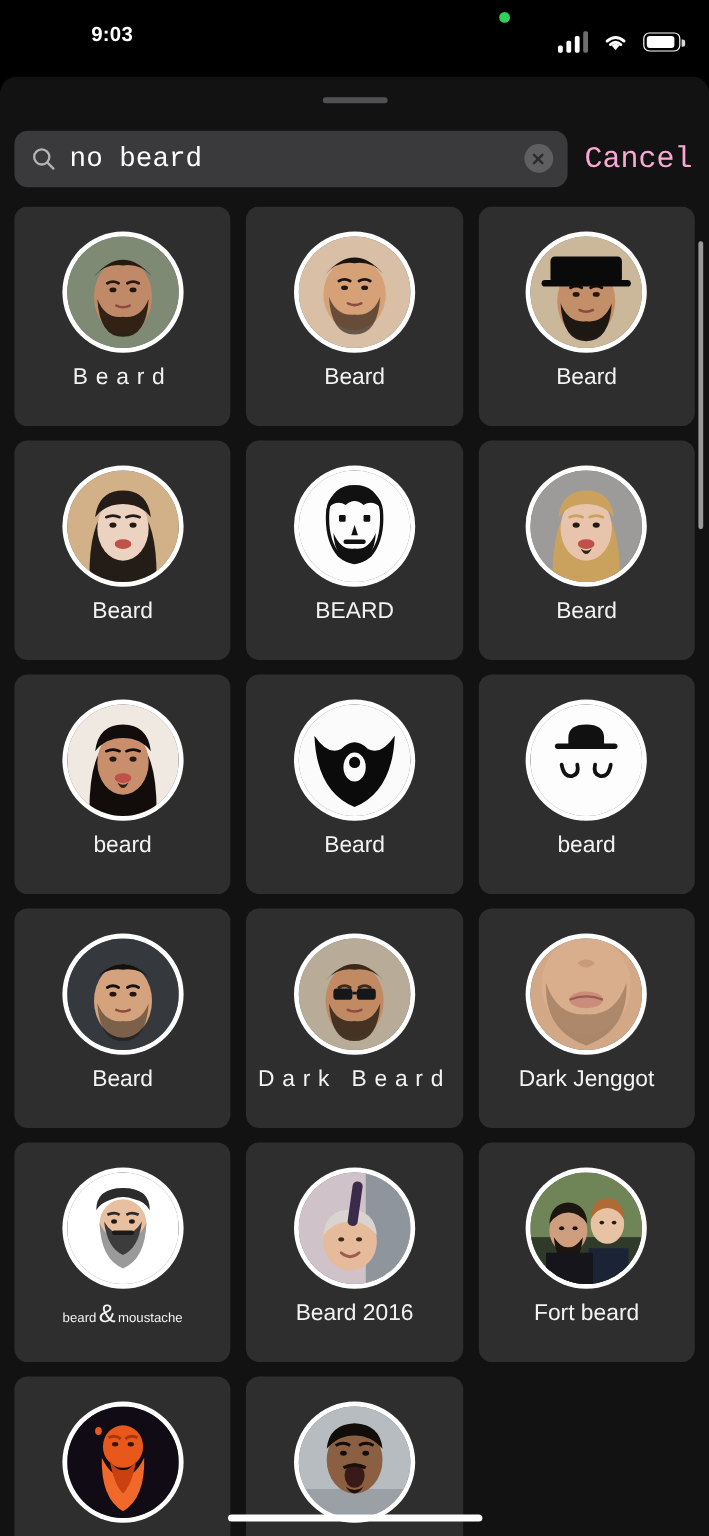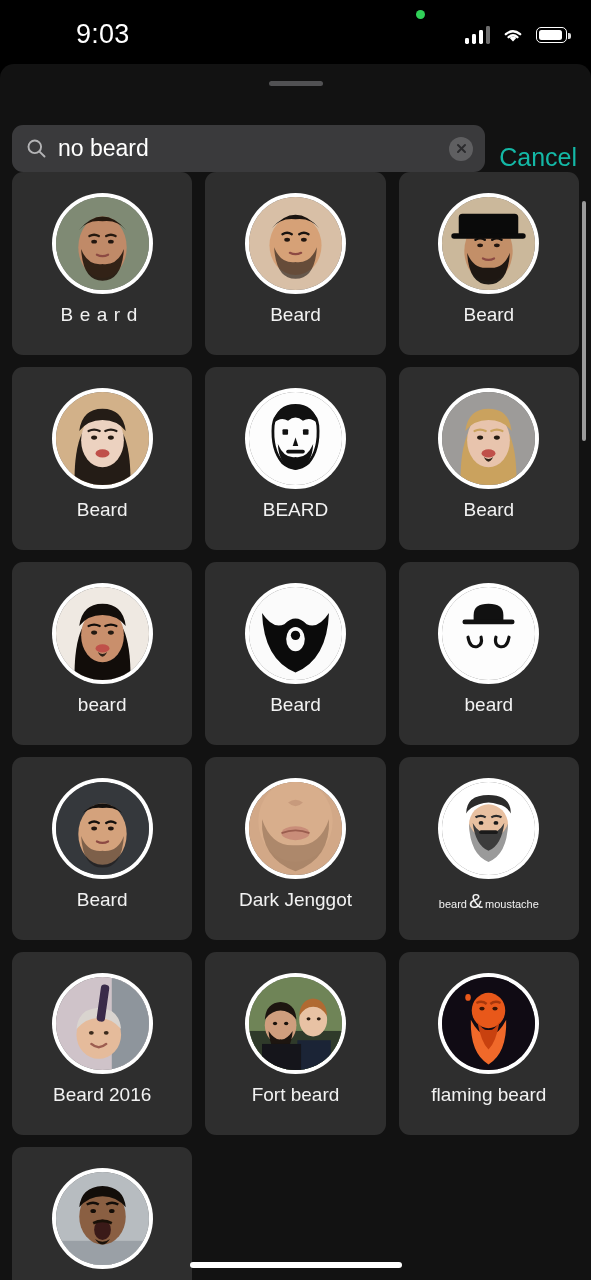--- a/index.html
+++ b/index.html
@@ -26,22 +26,22 @@
     position: absolute;
     top: 0; left: 0;
     width: 591px;
     height: 62px;
     z-index: 30;
   }
   #status-time {
     position: absolute;
     left: 76px;
     top: 19px;
-    font-size: 27px;
-    font-weight: normal;
+    font-size: 17px;
+    font-weight: bold;
     color: #ffffff;
     letter-spacing: 0.2px;
   }
   #rec-dot {
     position: absolute;
     left: 416px;
     top: 10px;
     width: 9px; height: 9px;
     border-radius: 50%;
     background: #30d158;
@@ -113,26 +113,27 @@
     top: 17px; left: 50%;
     transform: translateX(-50%);
     width: 54px; height: 5px;
     border-radius: 3px;
     background: #515153;
   }
 
   
   #search-row {
     position: absolute;
-    top: 52px; left: 0;
+    top: 40px; left: 0;
     width: 591px;
     height: 56px;
     display: flex;
-    align-items: flex-end;
+    align-items: center;
     padding: 0 10px 0 12px;
+    font-family: Liberation Mono, monospace;
   }
   #search-field {
     position: relative;
     flex: 1;
     height: 47px;
     background: #3a3a3c;
     border-radius: 11px;
     display: flex;
     align-items: center;
     padding: 0 12px 0 14px;
@@ -156,21 +157,21 @@
     justify-content: center;
     flex: 0 0 auto;
     border: none;
     padding: 0;
     cursor: pointer;
   }
   #cancel-button {
     margin-left: 14px;
     margin-right: 4px;
     font-size: 25px;
-    color: #14b8a6;
+    color: #f9a8d4;
     background: none;
     border: none;
     padding: 0;
     cursor: pointer;
     font-family: inherit;
     white-space: nowrap;
   }
 
   
   #results-grid {
@@ -483,20 +484,43 @@
     <path d="M44 64 Q50 67 56 64" stroke="#8d4a43" stroke-width="2.4" fill="none" stroke-linecap="round"></path>
 
   </svg>
             </div>
           </div>
           <div class="card-label">Beard</div>
         </div>
         <div class="card">
           <div class="avatar-ring">
             <div class="avatar">
+  <svg viewBox="0 0 100 100" preserveAspectRatio="xMidYMid slice">
+    <rect width="100" height="100" fill="#b8ab97"></rect>
+
+    <ellipse cx="50" cy="56" rx="26" ry="33" fill="#c18a63"></ellipse>
+    <path d="M24 38 Q50 8 76 38 Q66 26 50 28 Q34 26 24 38 Z" fill="#3b2a1c"></path>
+
+    <path d="M27 58 Q29 92 50 92 Q71 92 73 58 Q66 76 50 74 Q34 76 27 58 Z" fill="#3b2a1c" opacity="0.92"></path>
+    <ellipse cx="41" cy="50" rx="3.1" ry="2.1" fill="#22160f"></ellipse>
+    <ellipse cx="59" cy="50" rx="3.1" ry="2.1" fill="#22160f"></ellipse>
+    <path d="M36 44 Q41 41 46 44" stroke="#3b2a1c" stroke-width="2.6" fill="none" stroke-linecap="round"></path>
+    <path d="M54 44 Q59 41 64 44" stroke="#3b2a1c" stroke-width="2.6" fill="none" stroke-linecap="round"></path>
+    <path d="M44 64 Q50 67 56 64" stroke="#8d4a43" stroke-width="2.4" fill="none" stroke-linecap="round"></path>
+    <rect x="31" y="45" width="17" height="10" rx="3" fill="#15171a"></rect>
+                      <rect x="52" y="45" width="17" height="10" rx="3" fill="#15171a"></rect>
+                      <line x1="48" y1="49" x2="52" y2="49" stroke="#15171a" stroke-width="2.5"></line>
+  </svg>
+            </div>
+          </div>
+          <div class="card-label spaced">Dark Beard</div>
+        </div>
+        <div class="card">
+          <div class="avatar-ring">
+            <div class="avatar">
               <svg viewBox="0 0 100 100" preserveAspectRatio="xMidYMid slice">
     <rect width="100" height="100" fill="#d2a887"></rect>
     <ellipse cx="50" cy="42" rx="40" ry="44" fill="#d8ae8c"></ellipse>
     <path d="M14 40 Q12 82 50 96 Q88 82 86 40 Q76 70 50 68 Q24 70 14 40 Z" fill="#8a6a50" opacity="0.55"></path>
     <ellipse cx="50" cy="55" rx="15" ry="7.5" fill="#c98d79"></ellipse>
     <path d="M35 55 Q50 49 65 55" stroke="#9a5d4e" stroke-width="2" fill="none"></path>
     <path d="M42 22 Q50 16 58 22 Q50 30 42 22 Z" fill="#c79a7c"></path>
   </svg>
             </div>
           </div>

